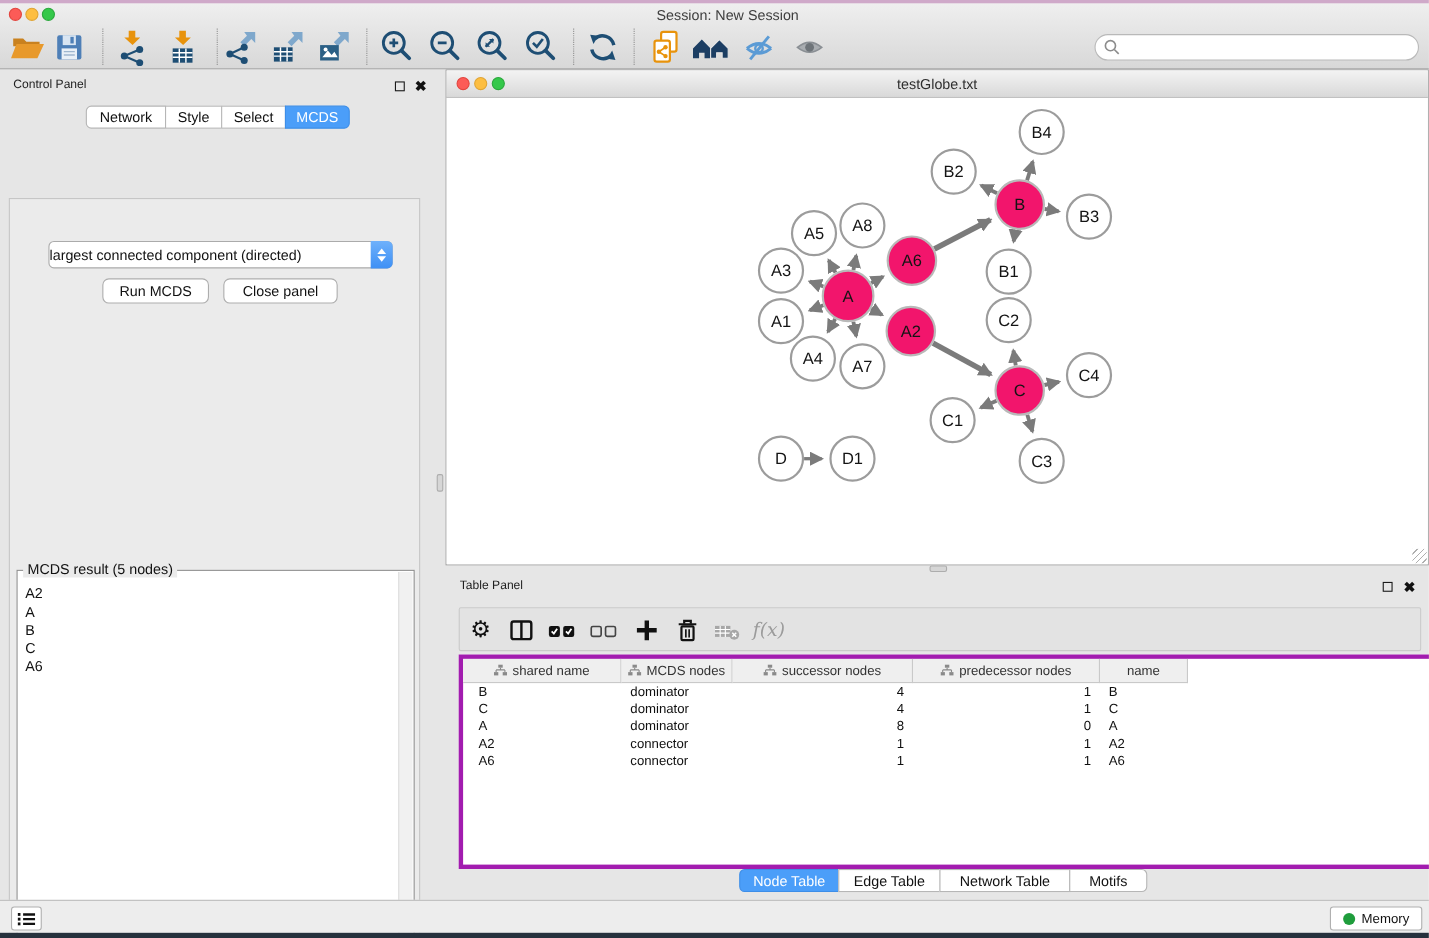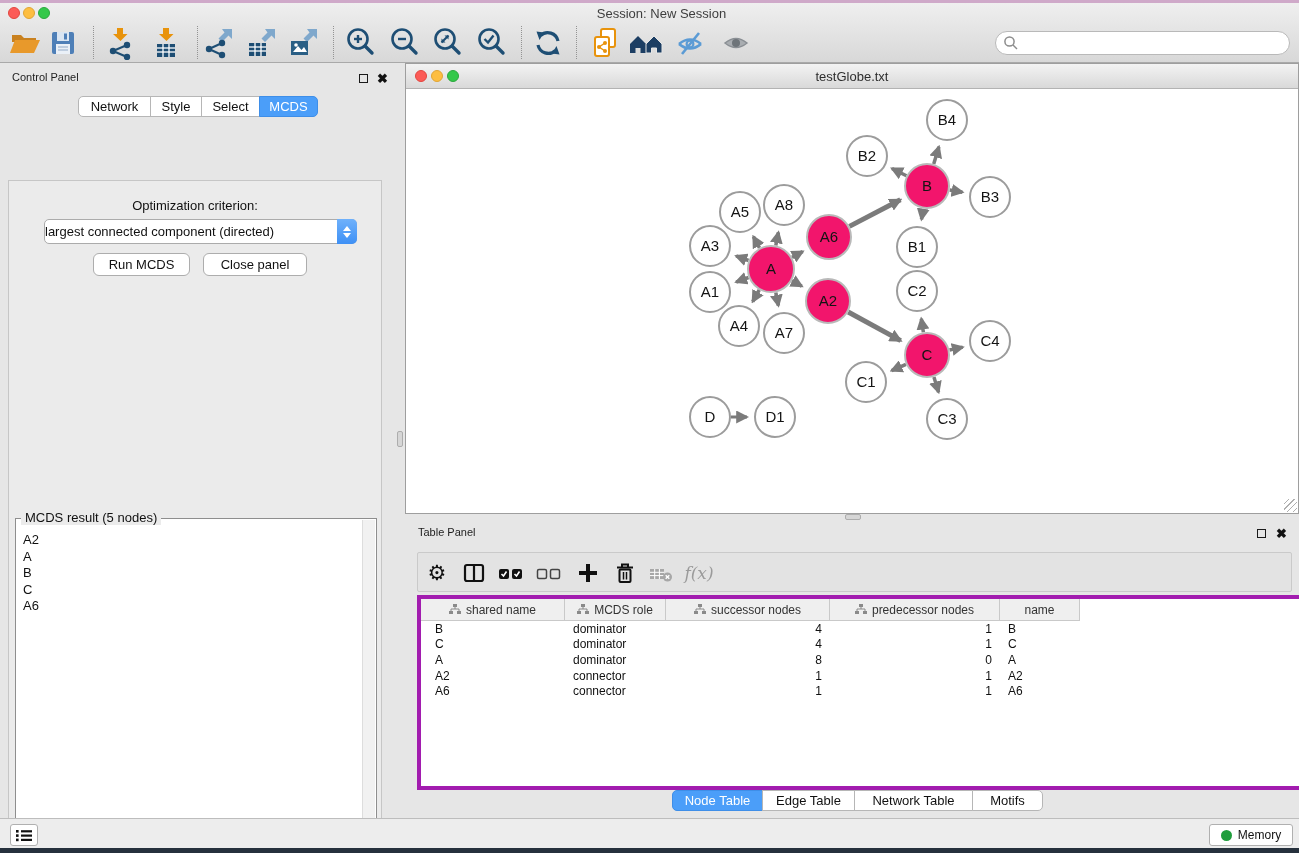--- a/index.html
+++ b/index.html
@@ -243,21 +243,20 @@
     <div class="panel-title" style="left:12px; top:8px">Control Panel</div>
     <span class="float-ic" style="left:359px; top:11px"></span>
     <span class="close-ic" style="left:377px; top:10px">✖</span>
     <div class="seg-row" style="left:78px; top:33px" id="cp-tabs">
         <div class="seg-tab" style="width: 73px;">Network</div>
         <div class="seg-tab" style="width: 52px;">Style</div>
         <div class="seg-tab" style="width: 59px;">Select</div>
         <div class="seg-tab active" style="width: 59px;">MCDS</div>
       </div>
     <div class="cp-body">
-      <div class="opt-label">Optimization criterion:</div>
       <div class="combo">
         <span class="combo-text">largest connected component (directed)</span>
         <span class="combo-step">
             <span class="up-arr"></span>
             <span class="dn-arr"></span>
           </span>
       </div>
       <div class="btn" style="left:84px; top:72px; width:97px">Run MCDS</div>
       <div class="btn" style="left:194px; top:72px; width:104px">Close panel</div>
       <div class="fieldset">
@@ -466,21 +465,21 @@
             </svg>
             <span>shared name</span>
           </div>
           <div class="th" style="width: 101px;">
             <svg width="12" height="11" viewBox="0 0 12 11">
               <rect x="4" y="0" width="4" height="3" fill="#8A8A8A"></rect>
               <rect x="0" y="7" width="4" height="3" fill="#8A8A8A"></rect>
               <rect x="8" y="7" width="4" height="3" fill="#8A8A8A"></rect>
               <path d="M6 3v2M2 5h8M2 5v2M10 5v2" stroke="#8A8A8A" stroke-width="1" fill="none"></path>
             </svg>
-            <span>MCDS role</span>
+            <span>MCDS nodes</span>
           </div>
           <div class="th" style="width: 164px;">
             <svg width="12" height="11" viewBox="0 0 12 11">
               <rect x="4" y="0" width="4" height="3" fill="#8A8A8A"></rect>
               <rect x="0" y="7" width="4" height="3" fill="#8A8A8A"></rect>
               <rect x="8" y="7" width="4" height="3" fill="#8A8A8A"></rect>
               <path d="M6 3v2M2 5h8M2 5v2M10 5v2" stroke="#8A8A8A" stroke-width="1" fill="none"></path>
             </svg>
             <span>successor nodes</span>
           </div>

